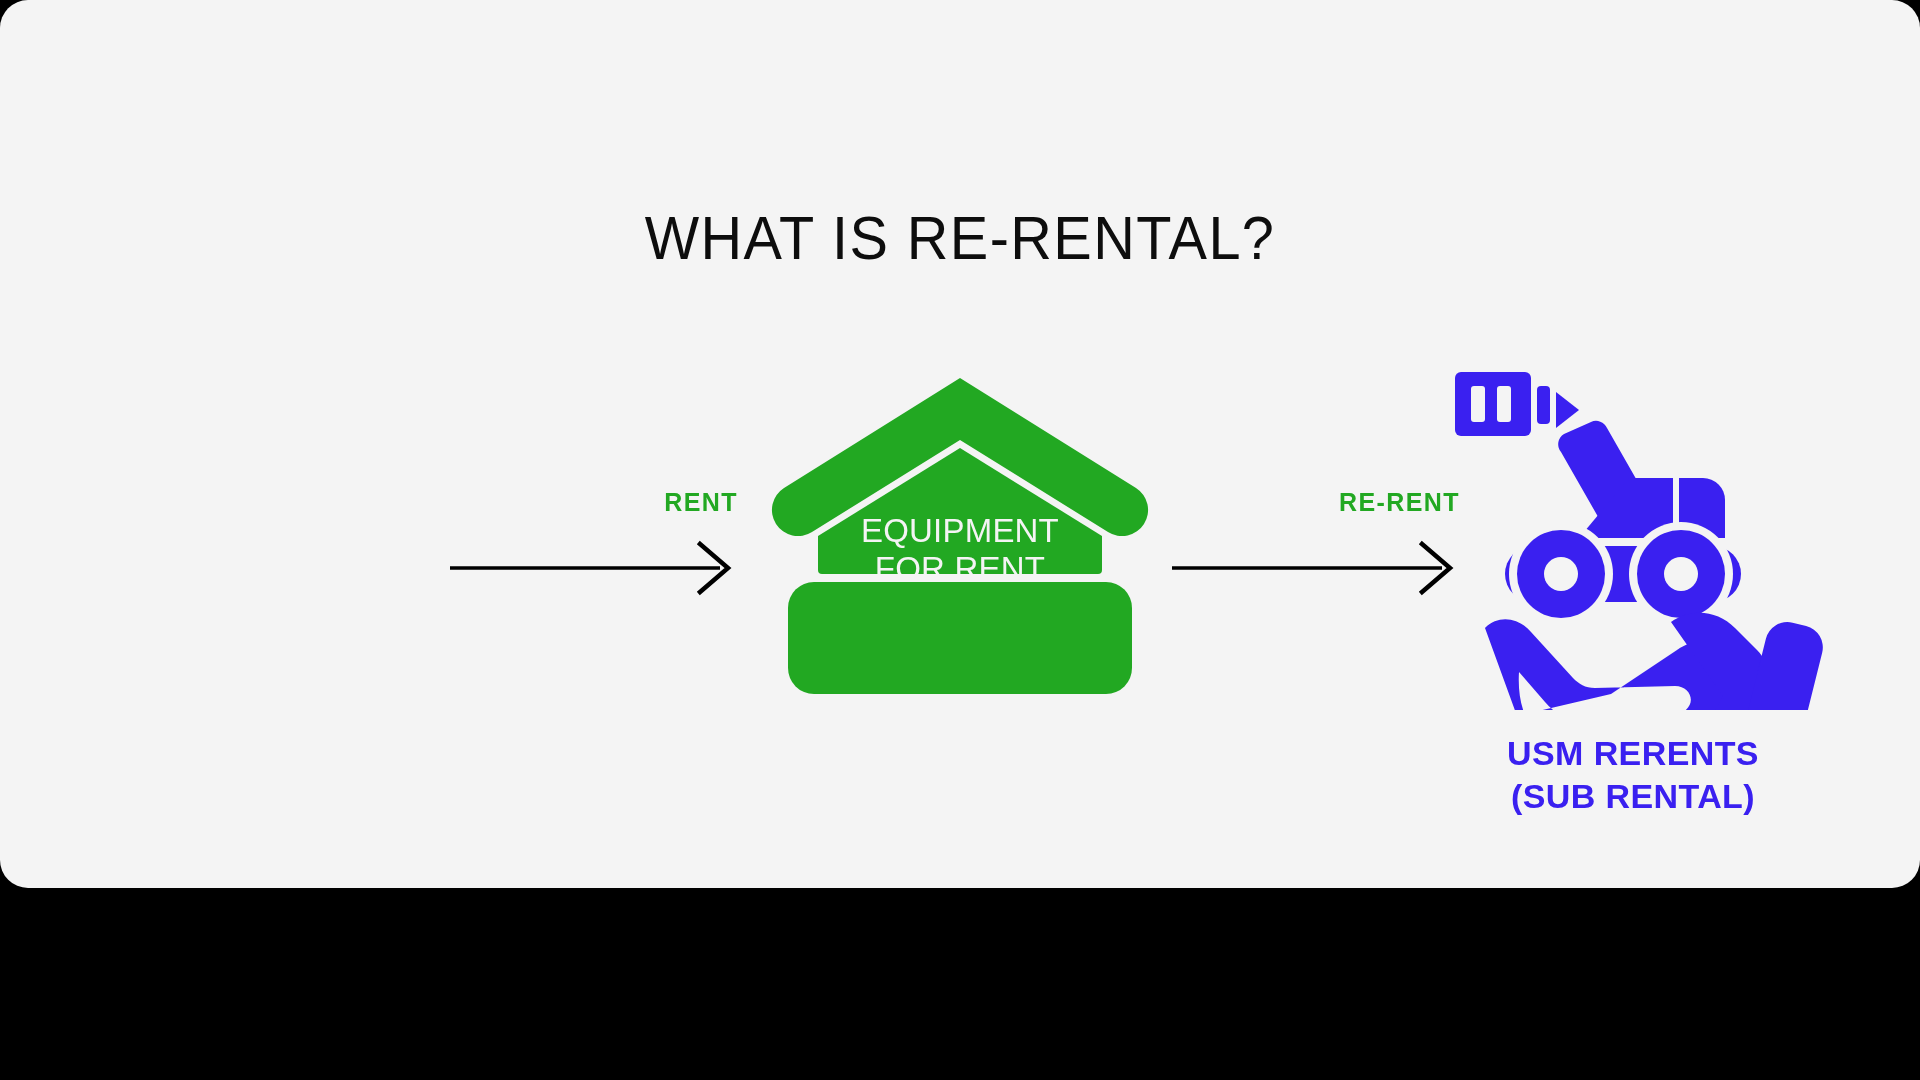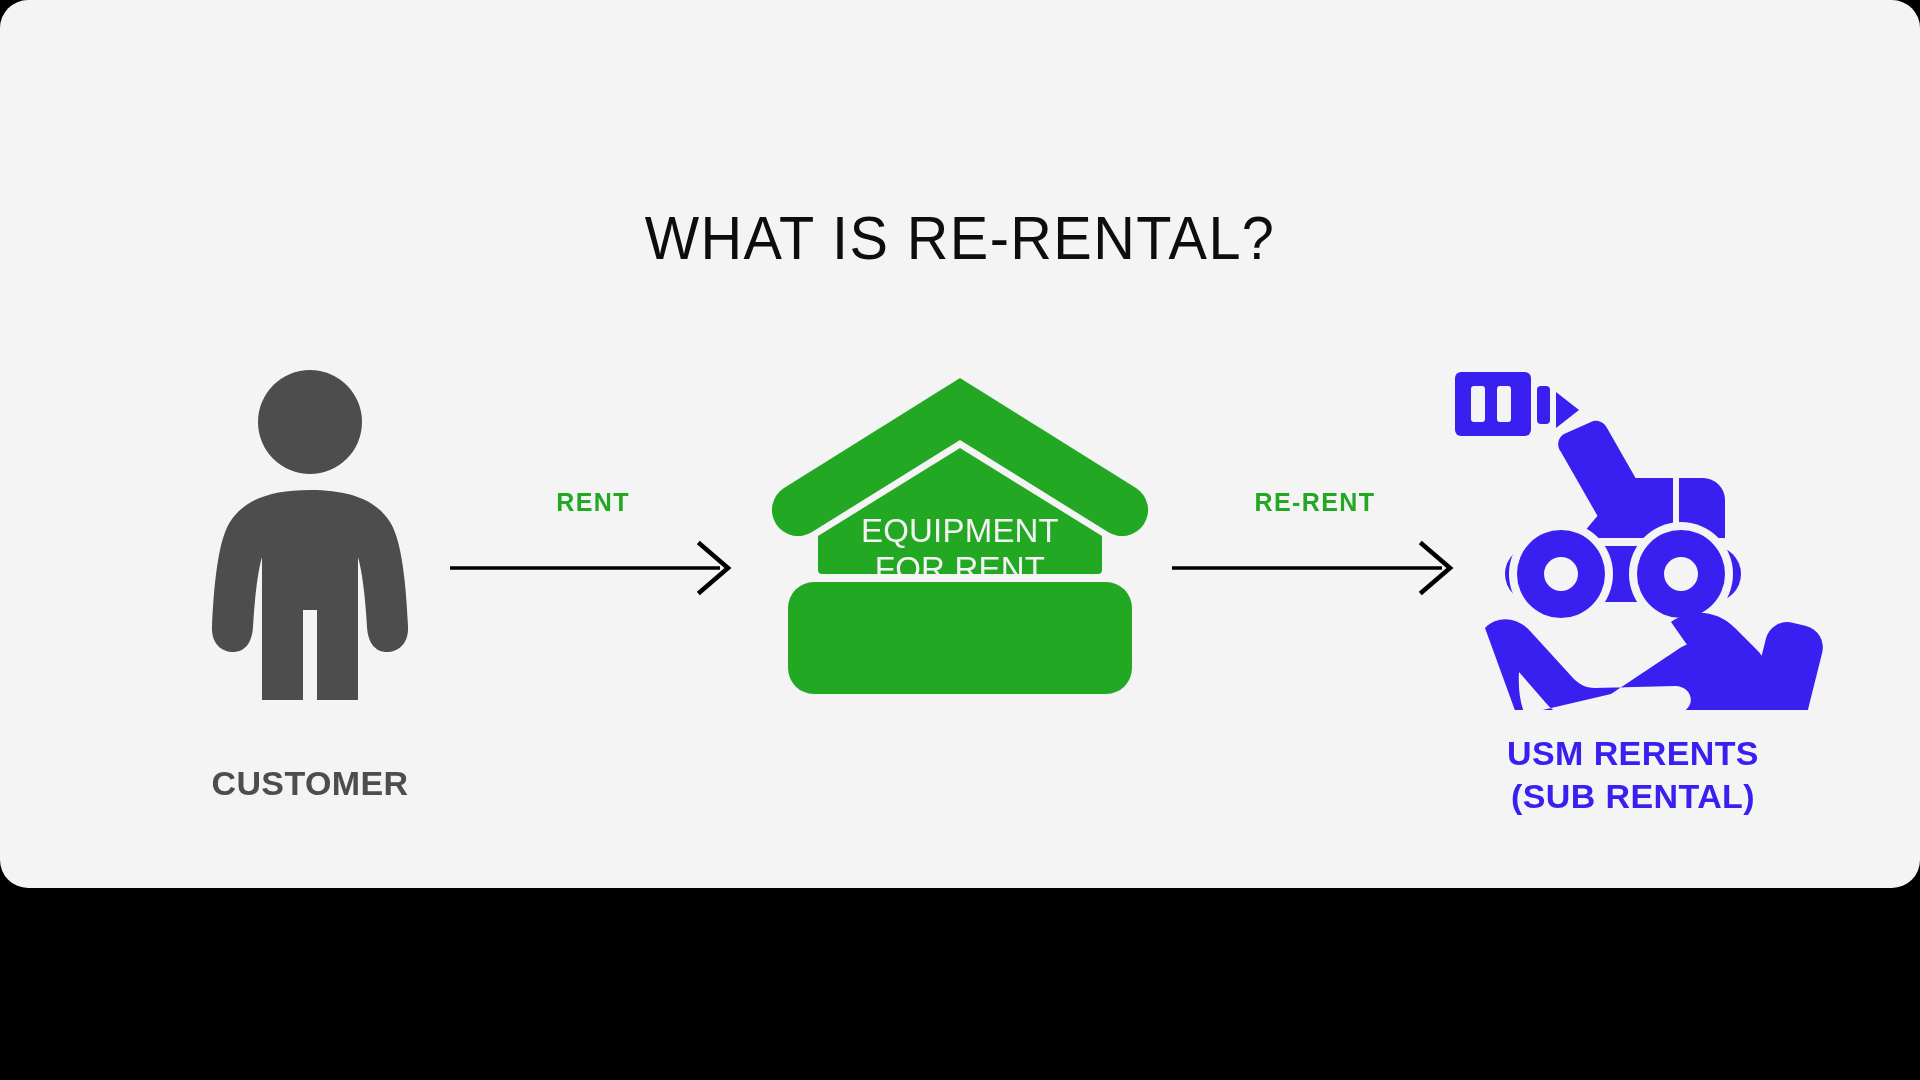--- a/index.html
+++ b/index.html
@@ -80,21 +80,21 @@
     height: 130px;
   }
   #arrow-rent   { left: 448px;  top: 488px; }
   #arrow-rerent { left: 1170px; top: 488px; }
 
   .arrow-label {
     position: absolute;
     top: 0;
     left: 0;
     width: 290px;
-    text-align: center;
+    text-align: right;
     font-weight: bold;
     font-size: 25px;
     letter-spacing: 1.4px;
   }
   .arrow-line {
     position: absolute;
     left: 0;
     top: 50px;
   }
 
@@ -146,56 +146,20 @@
     color: #3a20f0;
   }
 </style>
 </head>
 <body>
 
 <div id="card">
 
   <div id="title">WHAT IS RE-RENTAL?</div>
 
-  <div class="node" id="node-customer">
-
-    <div id="customer-figure">
-      <svg width="360" height="340" viewBox="0 0 360 340" xmlns="http://www.w3.org/2000/svg">
-        <g fill="#4d4d4d">
-
-          <circle cx="180" cy="62" r="52"></circle>
-
-          <path d="M180,130
-                   c 40,0 66,10 80,32
-                   c 12,19 16,62 18,104
-                   c 1,18 -10,26 -21,26
-                   c -11,0 -19,-8 -20,-25
-                   c -2,-33 -5,-56 -9,-70
-                   l 0,33
-                   l 0,146
-                   c 0,13 -9,21 -21,21
-                   c -12,0 -20,-8 -20,-21
-                   l 0,-126
-                   l -14,0
-                   l 0,126
-                   c 0,13 -8,21 -20,21
-                   c -12,0 -21,-8 -21,-21
-                   l 0,-146
-                   l 0,-33
-                   c -4,14 -7,37 -9,70
-                   c -1,17 -9,25 -20,25
-                   c -11,0 -22,-8 -21,-26
-                   c 2,-42 6,-85 18,-104
-                   c 14,-22 40,-32 80,-32 z"></path>
-        </g>
-      </svg>
-    </div>
-
-    <div class="node-caption" id="customer-caption">CUSTOMER</div>
-  </div>
 
   <div class="arrow-group" id="arrow-rent">
     <div class="arrow-label" style="color:#22a822">RENT</div>
     <div class="arrow-line">
       <svg width="290" height="60" viewBox="0 0 290 60" xmlns="http://www.w3.org/2000/svg">
         <line x1="2" y1="30" x2="272" y2="30" stroke="#000000" stroke-width="3.5"></line>
         <polyline points="252,6 280,30 252,54" fill="none" stroke="#000000" stroke-width="4.5" stroke-linecap="square" stroke-linejoin="miter"></polyline>
       </svg>
     </div>
   </div>

